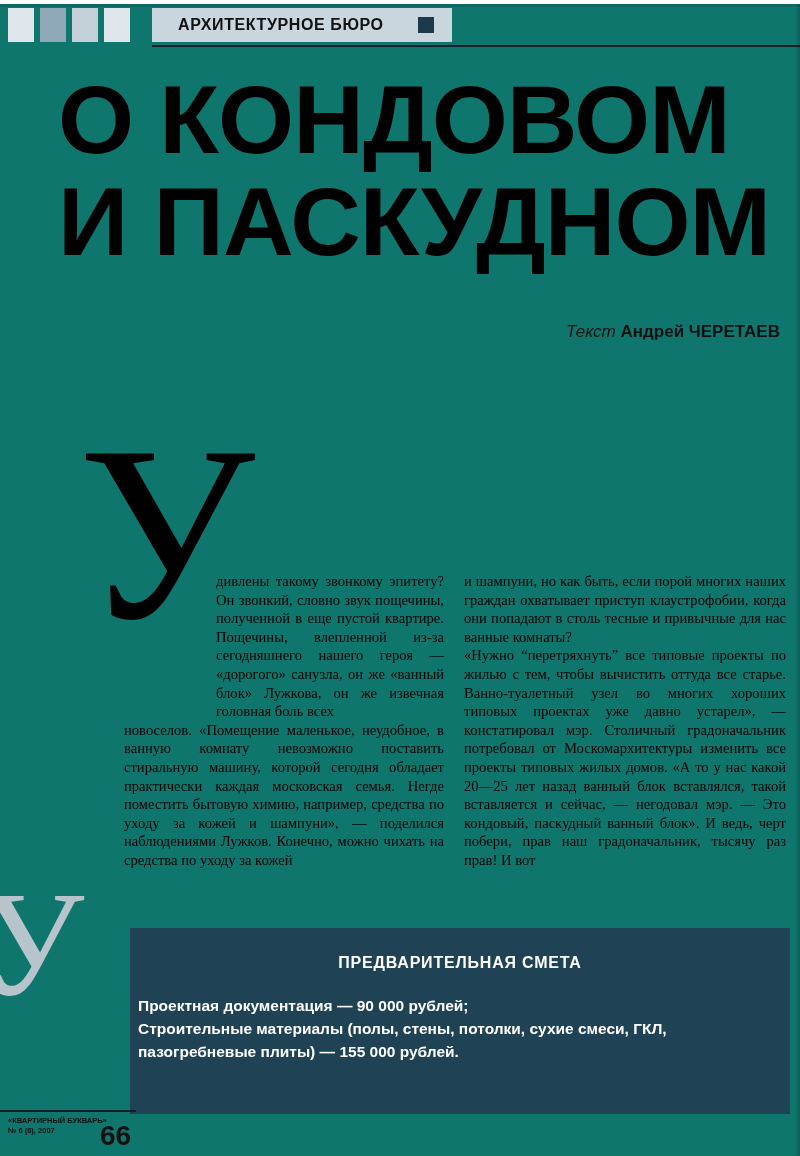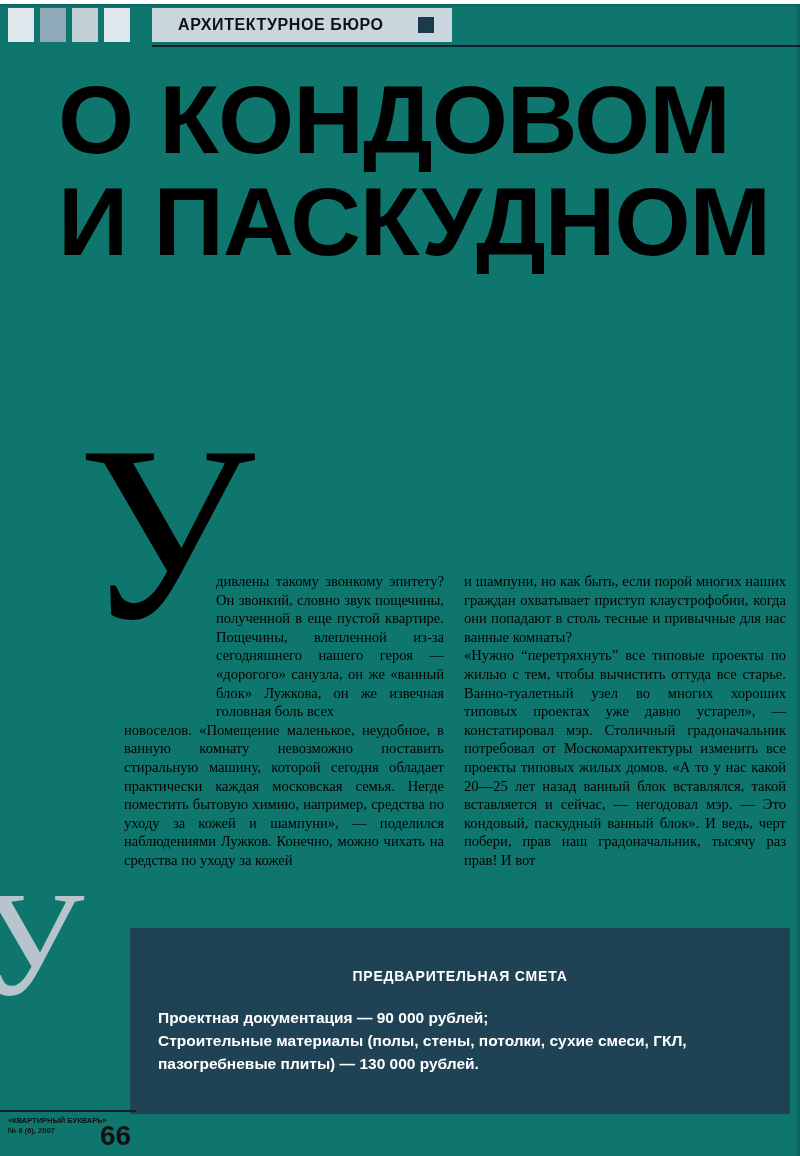--- a/index.html
+++ b/index.html
@@ -142,28 +142,28 @@
     position: absolute;
     left: 130px;
     top: 924px;
     width: 660px;
     height: 186px;
     background: #1f4354;
     color: #ffffff;
   }
   .estimate-title {
     text-align: center;
-    font-size: 14px;
+    font-size: 16px;
     font-weight: bold;
     letter-spacing: 0.8px;
-    padding-top: 40px;
+    padding-top: 26px;
   }
   .estimate-list {
     margin: 0;
-    padding: 22px 0 0 28px;
+    padding: 22px 0 0 8px;
     list-style: none;
     font-family: "Liberation Sans", sans-serif;
     font-size: 15.5px;
     font-weight: bold;
     line-height: 23px;
   }
   .estimate-list li { white-space: pre-wrap; }
   
   .footer-block {
     position: absolute;
@@ -221,40 +221,43 @@
     <div class="sq sq4"></div>
     <div class="rubric-band"></div>
     <div class="rubric-text">АРХИТЕКТУРНОЕ БЮРО</div>
     <div class="rubric-square"></div>
     <div class="rubric-rule"></div>
   </div>
 
   <div class="title title-l1">О КОНДОВОМ</div>
   <div class="title title-l2">И ПАСКУДНОМ</div>
 
+  <div class="byline">
+    <span>Текст </span><b>Андрей ЧЕРЕТАЕВ</b>
+  </div>
 
   <div class="dropcap">У</div>
   <div class="dropcap-ghost">У</div>
 
   <div class="col col-left">
     <p class="indent-block">дивлены такому звонкому эпитету? Он звонкий, словно звук пощечины, полученной в еще пустой квартире. Пощечины, влепленной из-за сегодняшнего нашего героя — «дорогого» санузла, он же «ванный блок» Лужкова, он же извечная головная боль всех</p>
     <p class="full-block">новоселов. «Помещение маленькое, неудобное, в ванную комнату невозможно поставить стиральную машину, которой сегодня обладает практически каждая московская семья. Негде поместить бытовую химию, например, средства по уходу за кожей и шампуни», — поделился наблюдениями Лужков. Конечно, можно чихать на средства по уходу за кожей</p>
   </div>
 
   <div class="col col-right">
     <p style="white-space: pre-line;">и шампуни, но как быть, если порой многих наших граждан охватывает приступ клаустрофобии, когда они попадают в столь тесные и привычные для нас ванные комнаты?
 «Нужно “перетряхнуть” все типовые проекты по жилью с тем, чтобы вычистить оттуда все старье. Ванно-туалетный узел во многих хороших типовых проектах уже давно устарел», — констатировал мэр. Столичный градоначальник потребовал от Москомархитектуры изменить все проекты типовых жилых домов. «А то у нас какой 20—25 лет назад ванный блок вставлялся, такой вставляется и сейчас, — негодовал мэр. — Это кондовый, паскудный ванный блок». И ведь, черт побери, прав наш градоначальник, тысячу раз прав! И вот</p>
   </div>
 
   <div class="estimate">
     <div class="estimate-title">ПРЕДВАРИТЕЛЬНАЯ СМЕТА</div>
     <ul class="estimate-list">
       <li>Проектная документация — 90 000 рублей;</li>
       <li>Строительные материалы (полы, стены, потолки, сухие смеси, ГКЛ,
-пазогребневые плиты) — 130 000 рублей.</li>
+пазогребневые плиты) — 155 000 рублей.</li>
     </ul>
   </div>
 
   <div class="footer-block">
     <div class="footer-rule"></div>
     <div class="footer-mag">
       <div>«КВАРТИРНЫЙ БУКВАРЬ»</div>
       <div>№ 6 (6), 2007</div>
     </div>
     <div class="folio">66</div>

